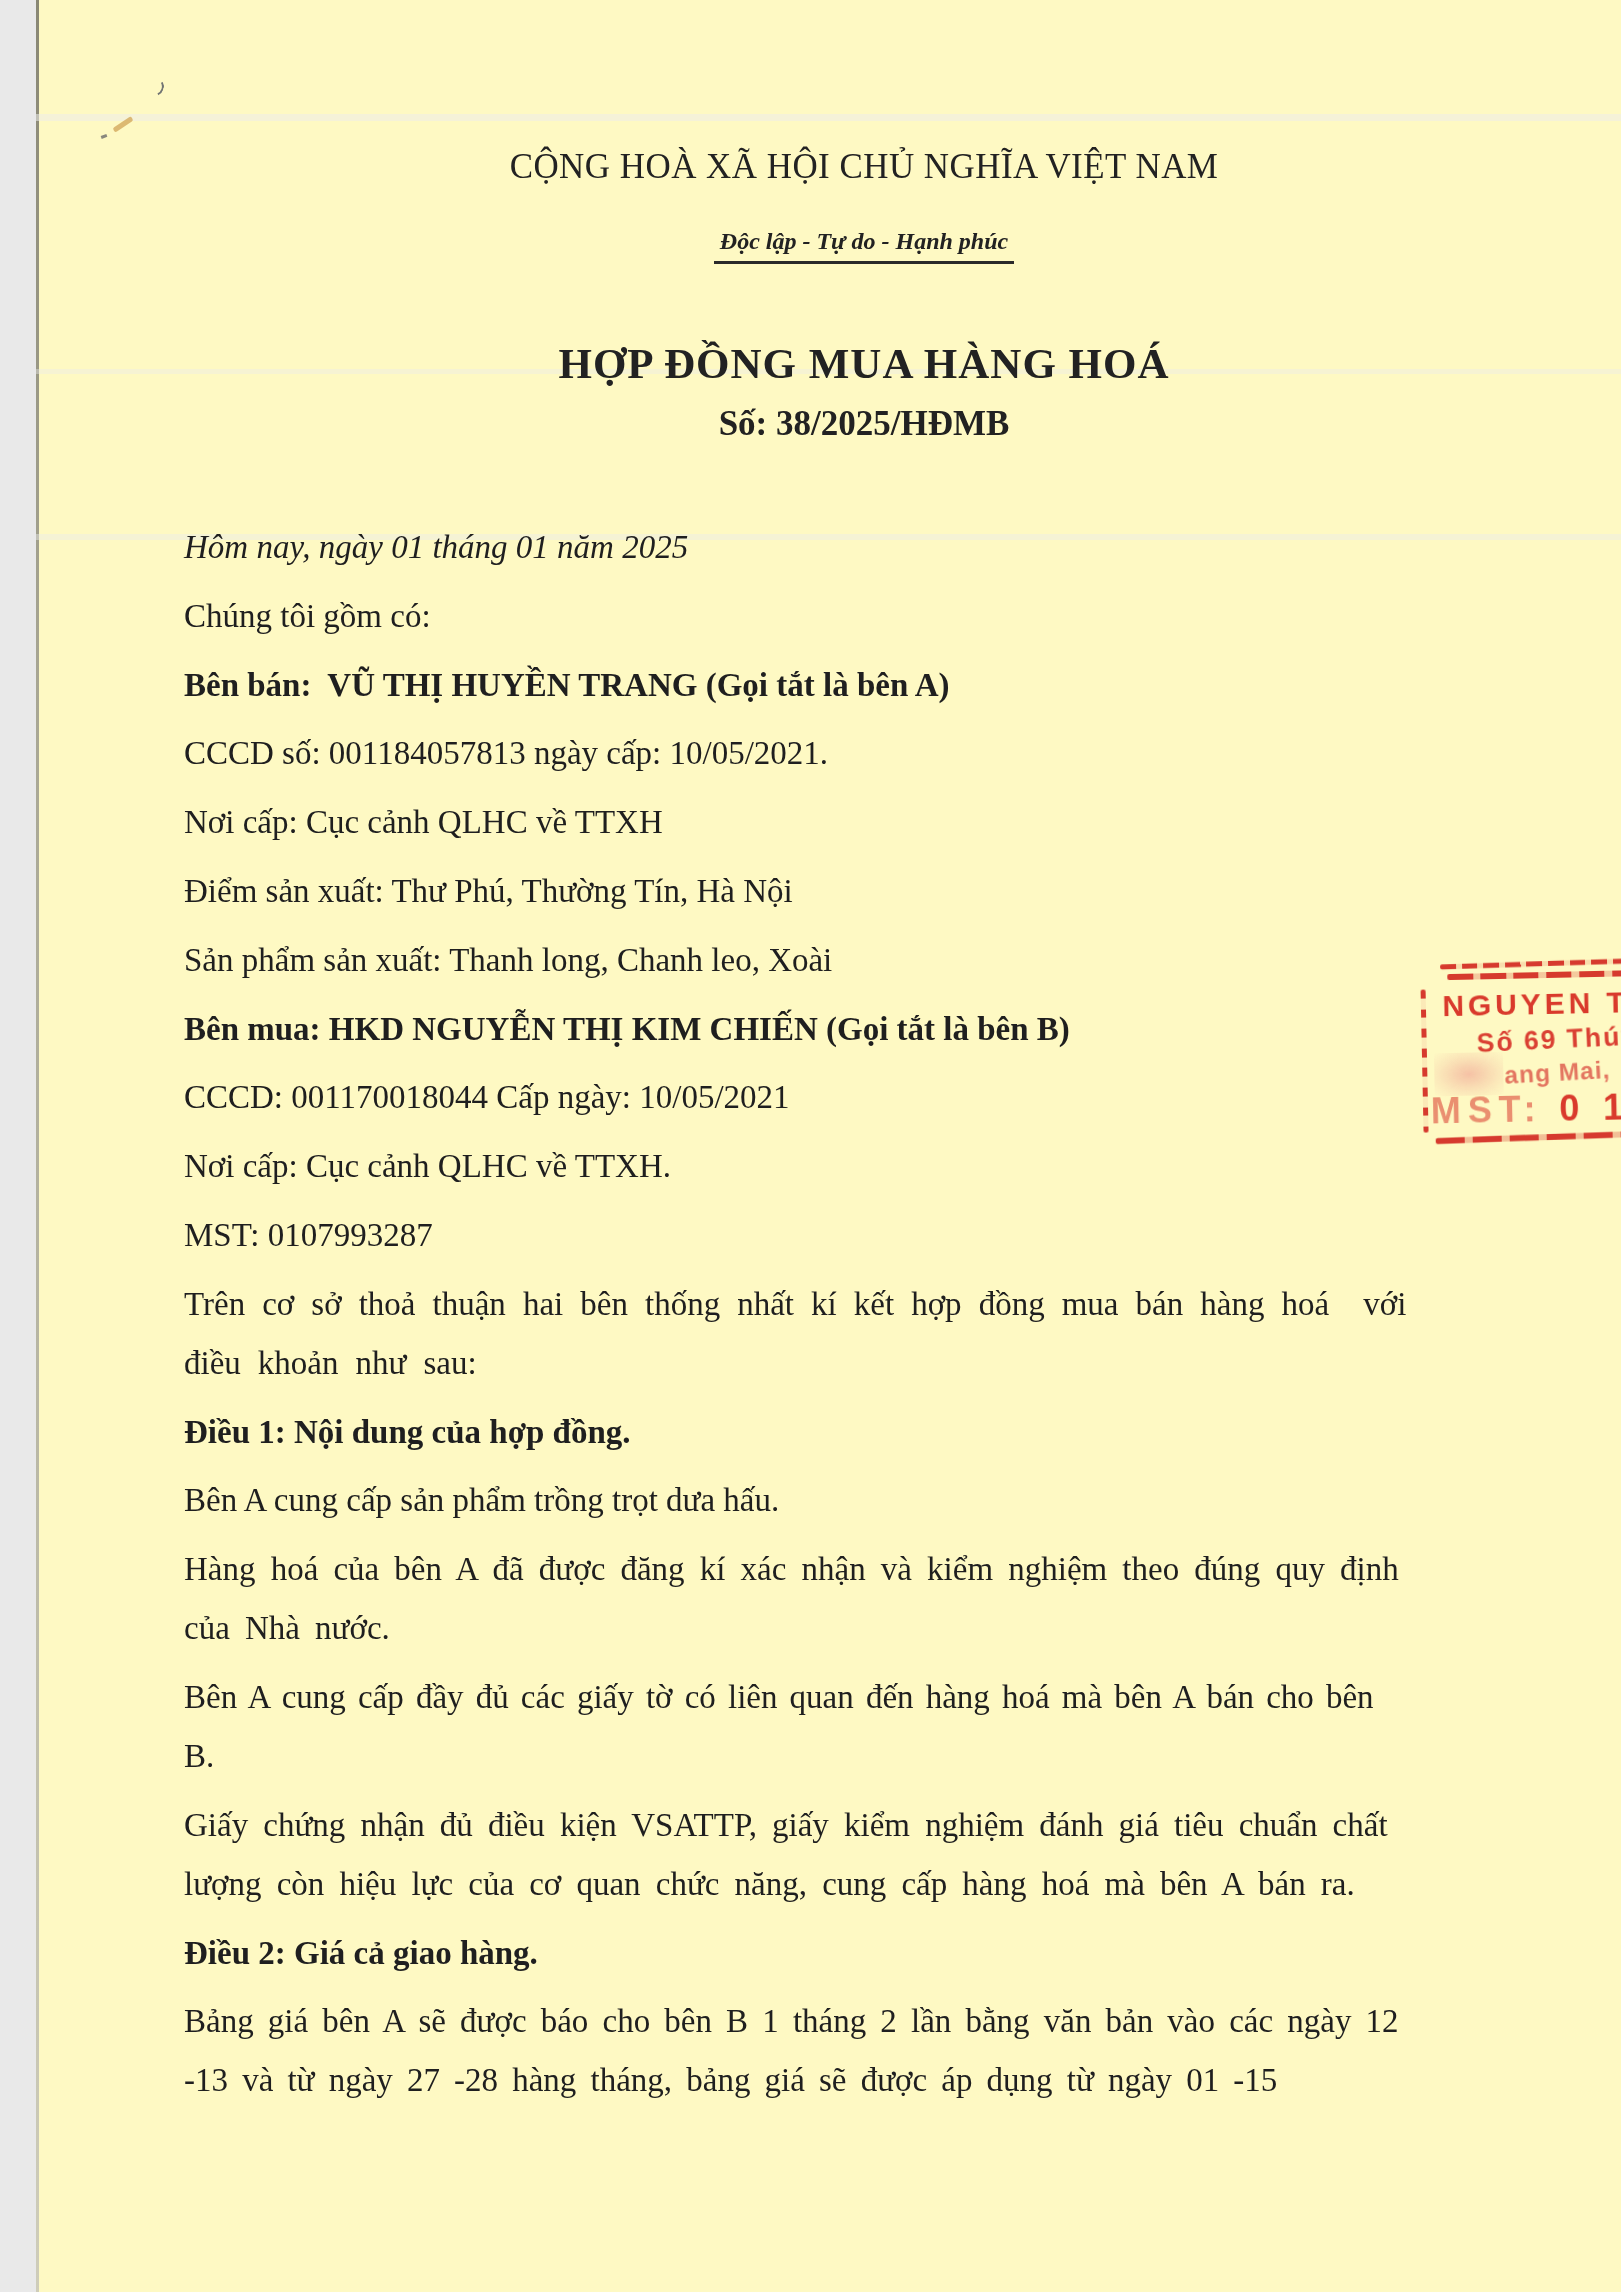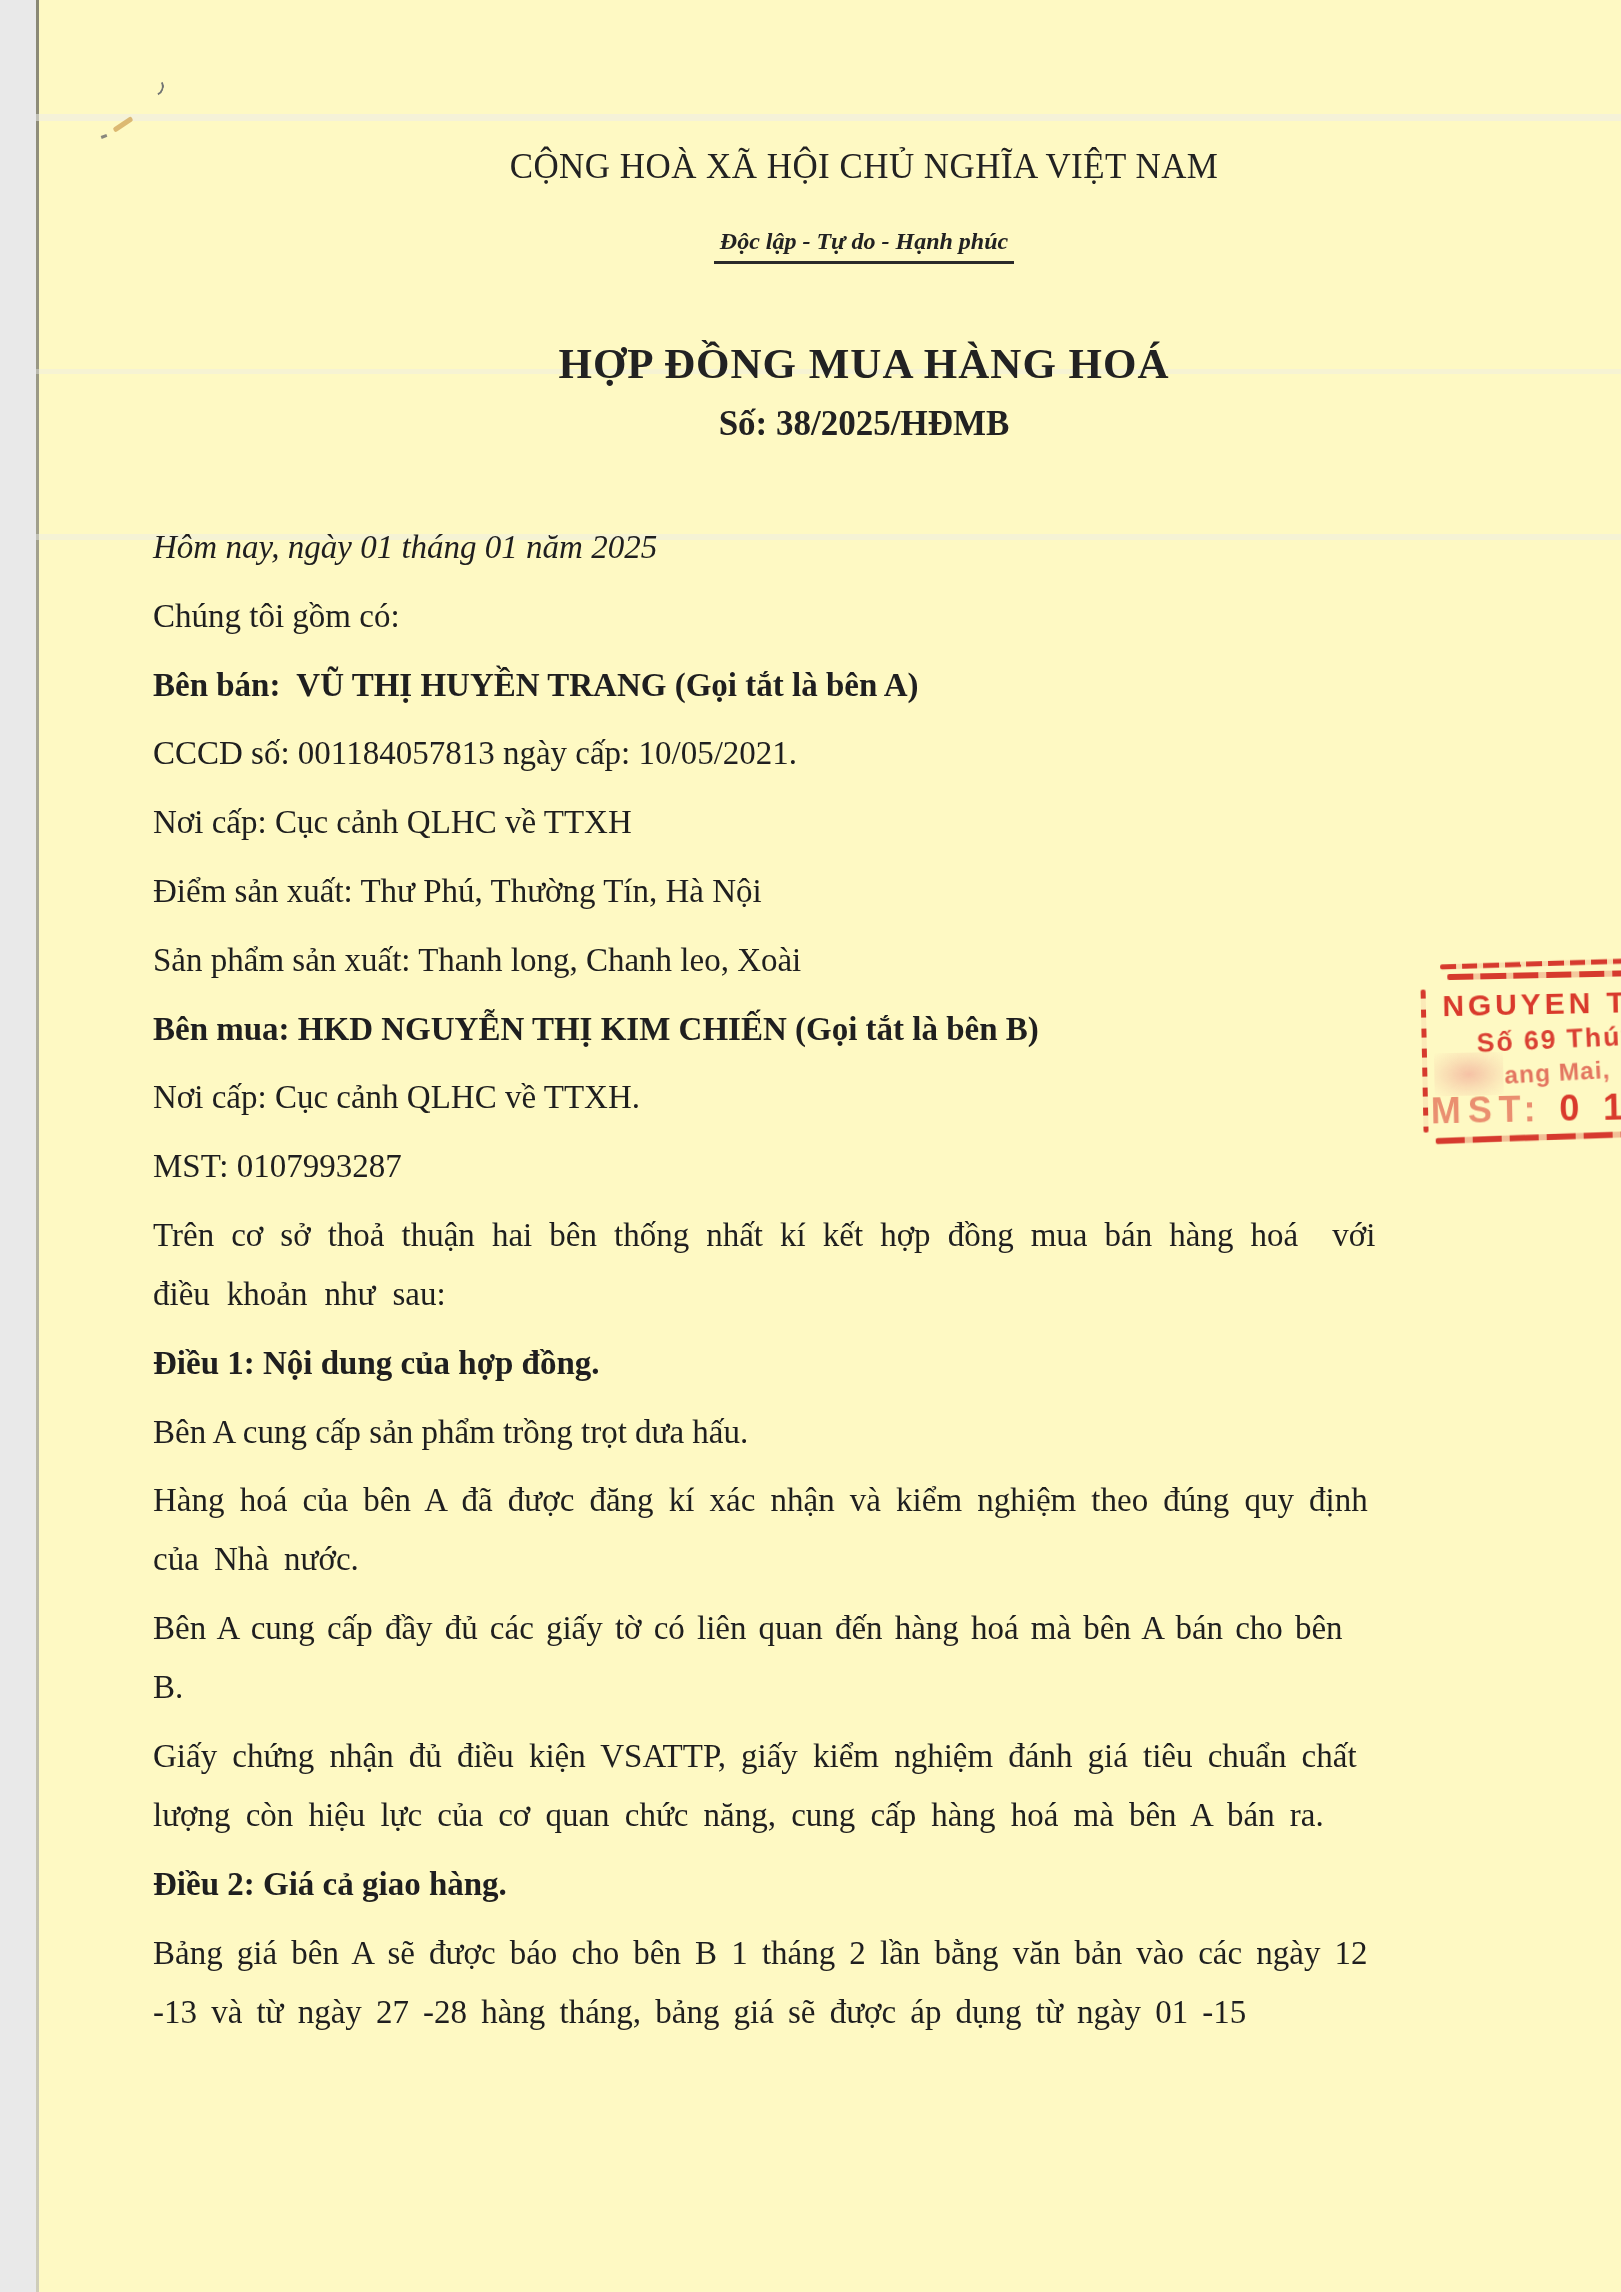--- a/index.html
+++ b/index.html
@@ -22,21 +22,21 @@
   .mark-speck{position:absolute;left:65px;top:135px;width:5.9px;height:2.9px;background:#6b6b6b;transform:rotate(-20deg);opacity:.8;}
 
   
   .h-national{position:absolute;left:0;top:145px;width:1656px;text-align:center;font-size:36px;letter-spacing:0.5px;transform:scaleX(.97);transform-origin:center;white-space:nowrap;color:#222;}
   .h-motto{position:absolute;left:0;top:228px;width:1656px;text-align:center;}
   .h-motto span{display:inline-block;font-size:24px;font-weight:bold;font-style:italic;border-bottom:3.9px solid #2a2a2a;padding:0 5.9px 5.9px 5.9px;color:#222;}
   .h-title{position:absolute;left:0;top:339px;width:1656px;text-align:center;font-size:43px;font-weight:bold;letter-spacing:1px;color:#222;}
   .h-number{position:absolute;left:0;top:404px;width:1656px;text-align:center;font-size:35px;font-weight:bold;color:#222;}
 
   
-  .body-text{position:absolute;left:117px;top:518px;width:1392px;}
+  .body-text{position:absolute;left:148px;top:518px;width:1392px;}
   .body-text p{
     margin:0 0 9.8px 0;
     font-size:33px;
     line-height:59px;
     white-space:pre-wrap;
     color:#1f1f1f;
   }
   .p-italic{font-style:italic;}
   .p-bold{font-weight:bold;}
   .ws9{word-spacing:8.8px;}
@@ -79,20 +79,21 @@
 
   <div class="body-text">
     <p class="p-italic">Hôm nay, ngày 01 tháng 01 năm 2025</p>
     <p>Chúng tôi gồm có:</p>
     <p class="p-bold">Bên bán:  VŨ THỊ HUYỀN TRANG (Gọi tắt là bên A)</p>
     <p>CCCD số: 001184057813 ngày cấp: 10/05/2021.</p>
     <p>Nơi cấp: Cục cảnh QLHC về TTXH</p>
     <p>Điểm sản xuất: Thư Phú, Thường Tín, Hà Nội</p>
     <p>Sản phẩm sản xuất: Thanh long, Chanh leo, Xoài</p>
     <p class="p-bold">Bên mua: HKD NGUYỄN THỊ KIM CHIẾN (Gọi tắt là bên B)</p>
+    <p>CCCD: 001170018044 Cấp ngày: 10/05/2021</p>
     <p>Nơi cấp: Cục cảnh QLHC về TTXH.</p>
     <p>MST: 0107993287</p>
     <p class="ws9">Trên cơ sở thoả thuận hai bên thống nhất kí kết hợp đồng mua bán hàng hoá  với
 điều khoản như sau:</p>
     <p class="p-bold">Điều 1: Nội dung của hợp đồng.</p>
     <p>Bên A cung cấp sản phẩm trồng trọt dưa hấu.</p>
     <p class="ws7">Hàng hoá của bên A đã được đăng kí xác nhận và kiểm nghiệm theo đúng quy định
 của Nhà nước.</p>
     <p class="ws4">Bên A cung cấp đầy đủ các giấy tờ có liên quan đến hàng hoá mà bên A bán cho bên
 B.</p>

